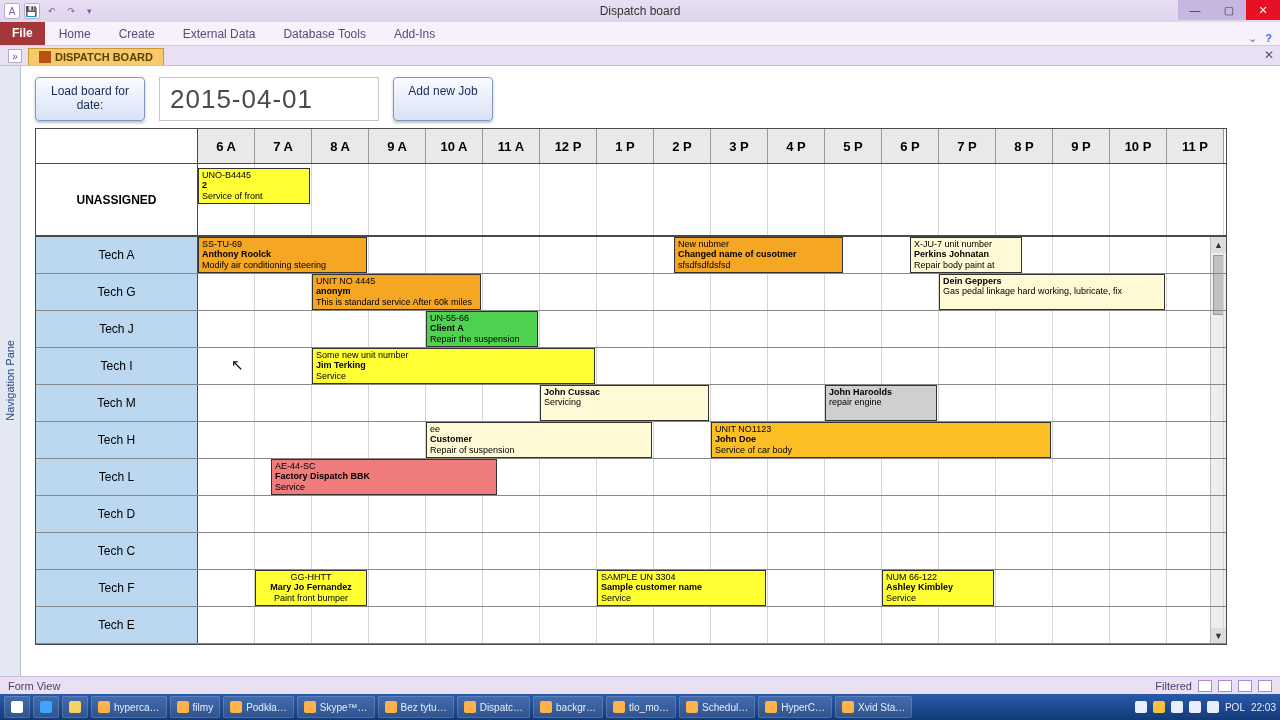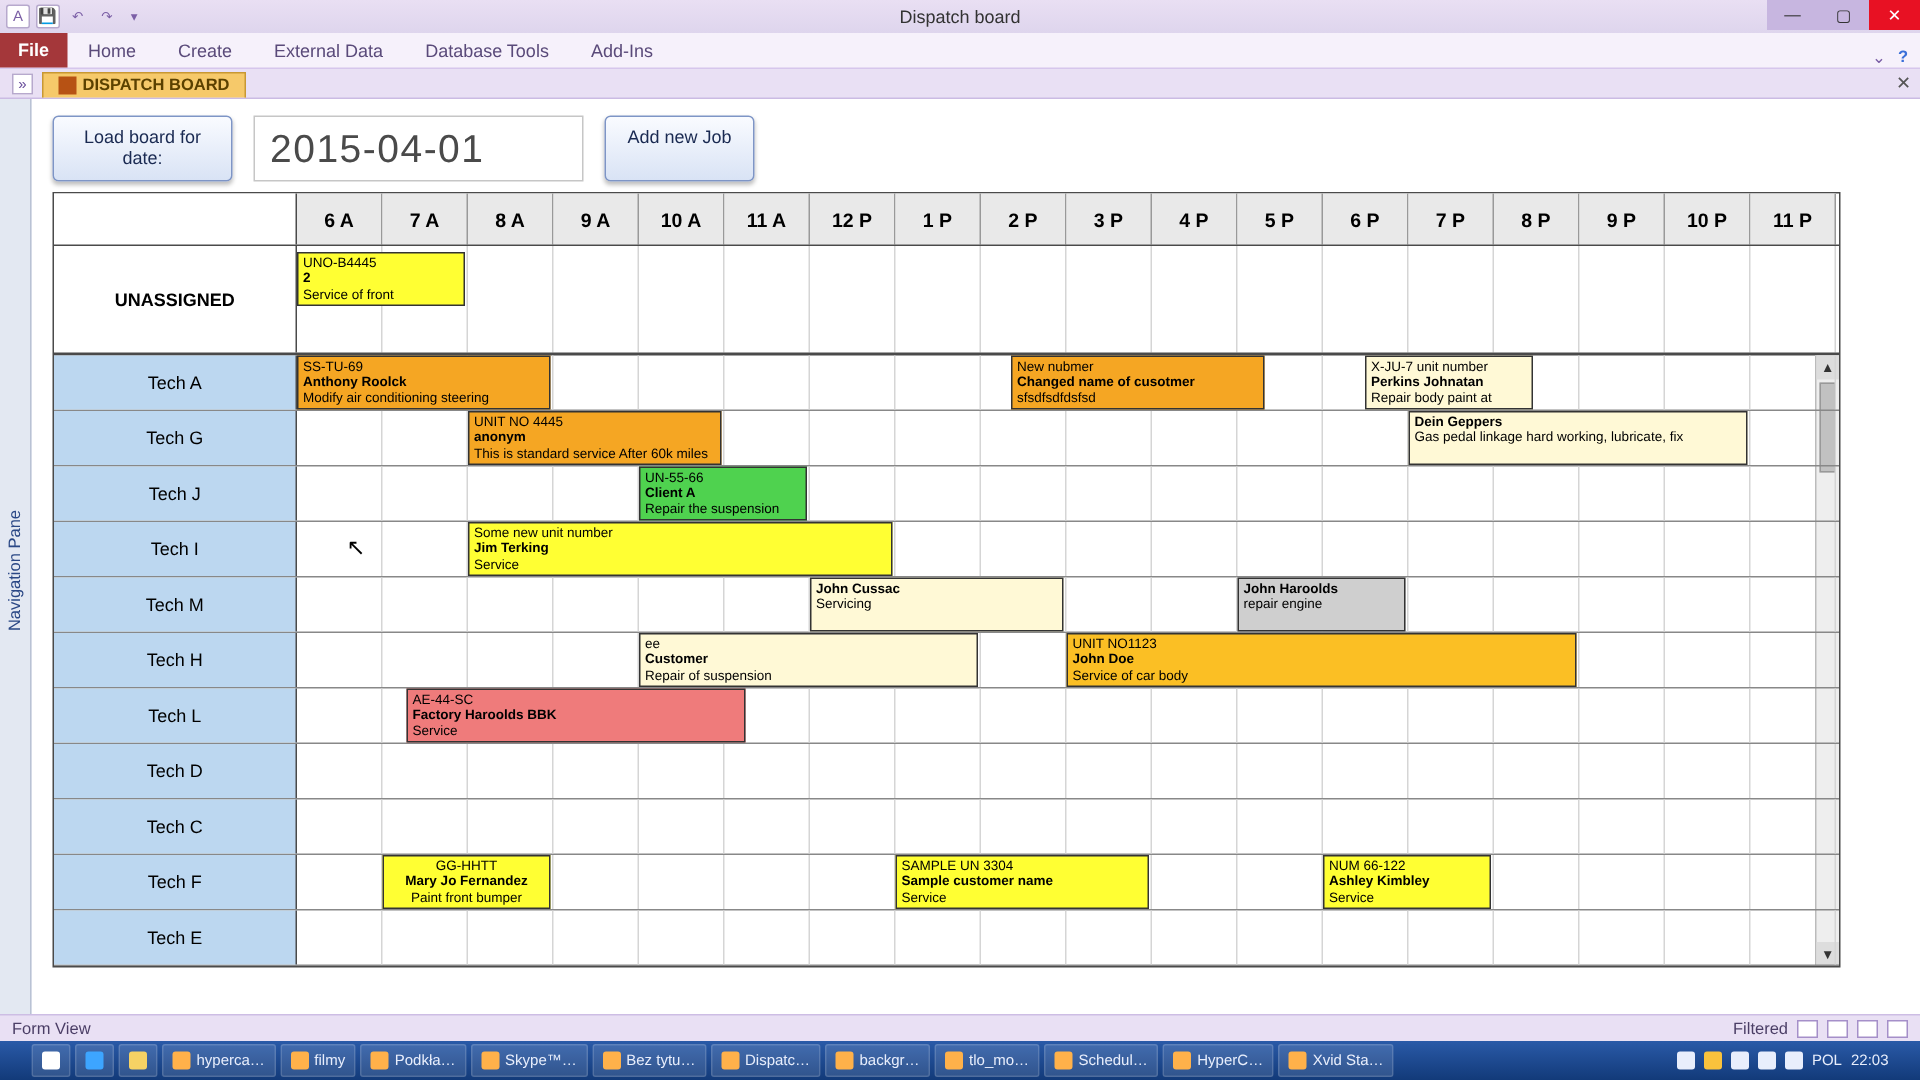--- a/index.html
+++ b/index.html
@@ -27,21 +27,21 @@
 .doctab .db-ic { width:12px; height:12px; background:#b75214; }
 .doctab-close { position:absolute; right:6px; top:2px; font-size:12px; color:#555;}
 
 .form-area { position:absolute; left:0; right:0; top:66px; bottom:26px; background:#fff; display:flex; }
 .nav-pane { width:21px; background:#e3e8f2; border-right:1px solid #b9c2d4; display:flex; align-items:center; justify-content:center; }
 .nav-pane span { writing-mode:vertical-rl; transform:rotate(180deg); font-size:11px; color:#2a4785; }
 .board-wrap { flex:1; position:relative; padding:8px 12px 4px 14px; overflow:hidden; }
 
 .top-controls { display:flex; gap:14px; align-items:center; height:50px; margin-bottom:4px;}
 .btn-3d { background:linear-gradient(#f9fbff,#d9e3f5); border:1px solid #7e95c6; border-radius:4px; box-shadow:0 2px 3px rgba(0,0,0,.25); padding:6px 12px; font-size:12px; color:#1a2a52; text-align:center; cursor:pointer;}
-.btn-load { width:120px; height:44px; line-height:1.2; }
+.btn-load { width:110px; height:44px; line-height:1.2; }
 .date-box { width:220px; height:44px; border:1px solid #c6c6c6; background:#fff; font-size:26px; color:#4a4a4a; display:flex; align-items:center; padding-left:10px; letter-spacing:1px;}
 .btn-add { width:100px; height:44px; }
 
 .grid { border:1px solid #4a4a4a; position:relative; }
 .hdr-row { display:flex; height:34px; }
 .corner    { width:162px; border-right:1px solid #4a4a4a; background:#fff; }
 .hdr-cell  { width:57px; border-right:1px solid #999; background:#e9e9e9; display:flex; align-items:center; justify-content:center; font-weight:bold; font-size:13px; }
 .body { position:relative; }
 .unassigned-row { height:72px; display:flex; border-top:1px solid #4a4a4a; }
 .unassigned-label { width:162px; border-right:1px solid #4a4a4a; display:flex; align-items:center; justify-content:center; font-size:12px; font-weight:bold; background:#fff;}
@@ -68,21 +68,21 @@
 
 .vscroll { position:absolute; right:0; top:0; bottom:0; width:16px; background:#eee; border-left:1px solid #bbb;}
 .vscroll .arr { height:16px; display:flex; align-items:center; justify-content:center; background:#ddd; font-size:9px; color:#333;}
 .vscroll .thumb { position:absolute; left:2px; right:2px; top:18px; height:60px; background:#c1c1c1; border:1px solid #999;}
 .vscroll .arr-d { position:absolute; bottom:0; left:0; right:0;}
 
 .status { position:absolute; left:0; right:0; bottom:26px; height:18px; background:#e9e0f4; border-top:1px solid #cdbde4; font-size:11px; color:#4b3e66; display:flex; align-items:center; padding:0 8px; }
 .status .right { margin-left:auto; display:flex; gap:6px; align-items:center;}
 .status .mini-ic { width:14px; height:12px; border:1px solid #a58fc9; background:#fff;}
 
-.taskbar { position:absolute; left:0; right:0; bottom:0; height:26px; background:linear-gradient(#2a5aa8,#123a79); display:flex; align-items:center; padding:0 21px; gap:3px; }
+.taskbar { position:absolute; left:0; right:0; bottom:0; height:26px; background:linear-gradient(#2a5aa8,#123a79); display:flex; align-items:center; padding:0 4px; gap:3px; }
 .taskbar .tb-btn { height:22px; background:rgba(255,255,255,.12); border:1px solid rgba(255,255,255,.15); border-radius:2px; font-size:10px; color:#e8eefc; display:flex; align-items:center; padding:0 6px; gap:4px; cursor:pointer; white-space:nowrap; }
 .taskbar .tb-btn .ic { width:12px; height:12px; background:#ffb14a; border-radius:2px; }
 .taskbar .start { width:26px; justify-content:center; padding:0;}
 .taskbar .start .ic { background:#fff;}
 .taskbar .tray { margin-left:auto; display:flex; gap:6px; align-items:center; color:#e8eefc; font-size:10px; }
 .taskbar .tray .tic { width:12px; height:12px; background:#e8eefc; border-radius:2px;}
 
 .fake-cursor { position:absolute; font-size:15px; color:#000; pointer-events:none; }
 </style>
 </head>
@@ -424,21 +424,21 @@
                   <div></div>
                   <div></div>
                   <div></div>
                   <div></div>
                   <div></div>
                   <div></div>
                   <div></div>
                 </div>
                 <div class="job c-red" style="left: 73px; width: 226px;">
                   <div class="l1">AE-44-SC</div>
-                  <div class="l2">Factory Haroolds BBK</div>
+                  <div class="l2">Factory Dispatch BBK</div>
                   <div class="l3">Service</div>
                 </div>
               </div>
             </div>
             <div class="tech-row">
               <div class="tech-label">Tech D</div>
               <div class="tech-tracks">
                 <div class="tracks-bg">
                   <div></div>
                   <div></div>

